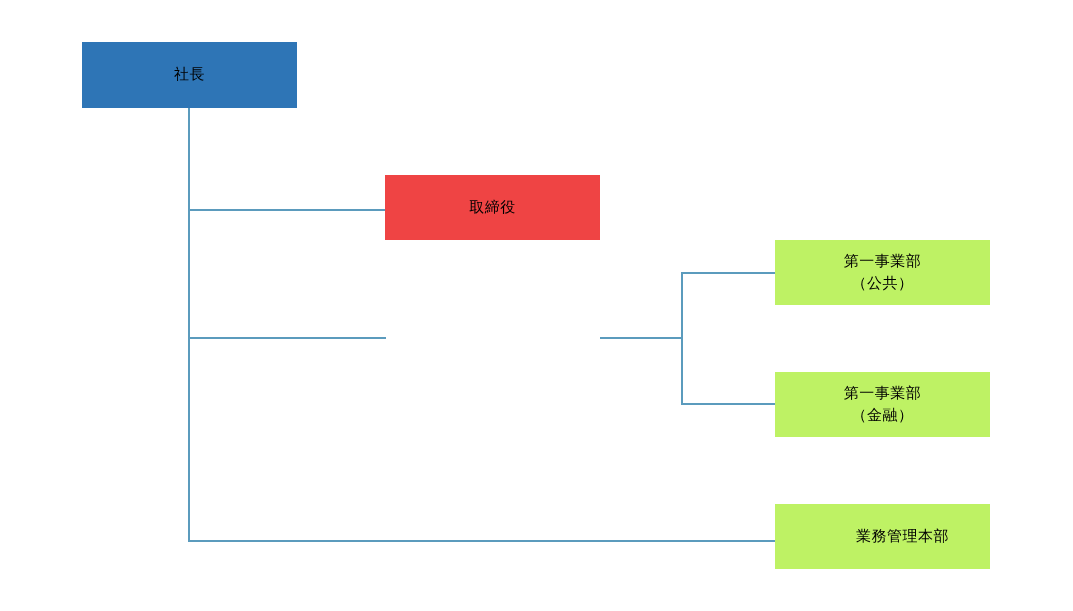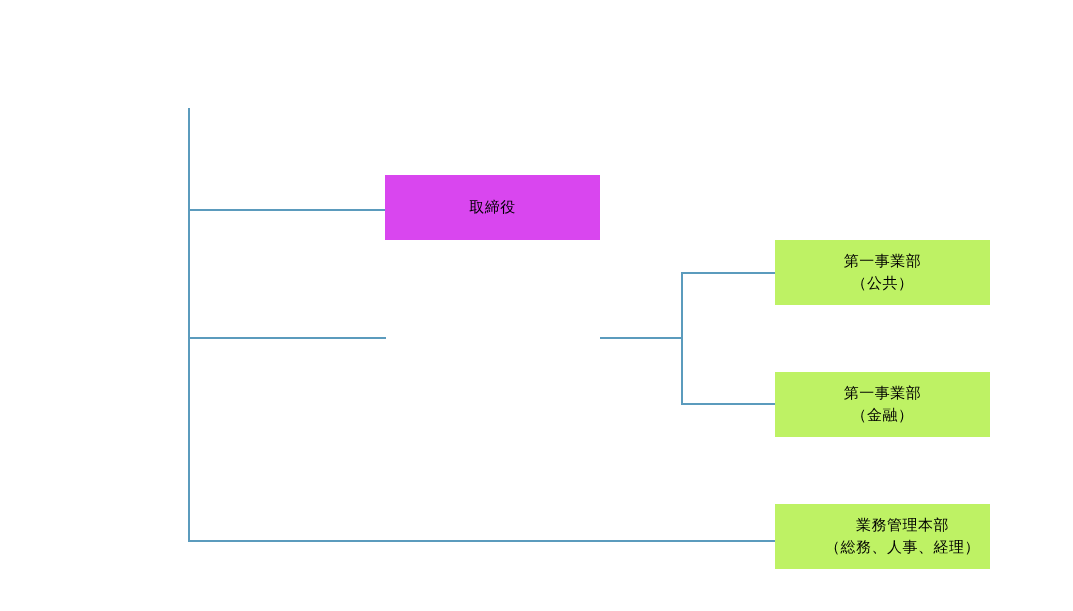--- a/index.html
+++ b/index.html
@@ -27,21 +27,21 @@
     font-size: 15px;
     line-height: 1.45;
     letter-spacing: 0.5px;
     white-space: nowrap;
   }
   .node .line2 {
     display: block;
   }
   
   .node.level-0 { background: #2E75B6; }
-  .node.level-1 { background: #d946ef; justify-content: center; }
+  .node.level-1 { background: #ef4444; justify-content: center; }
   .node.level-2 { background: #bef264; }
 
   
   .conn {
     position: absolute;
     background: #5B9BBD;
   }
   .conn.h { height: 2px; }
   .conn.v { width: 2px; }
 </style>
@@ -59,34 +59,36 @@
   <div class="conn h" style="left:188px; top:540px; width:588px;"></div>
 
   <div class="conn h" style="left:600px; top:337px; width:83px;"></div>
 
   <div class="conn v" style="left:681px; top:272px; height:133px;"></div>
 
   <div class="conn h" style="left:681px; top:272px; width:95px;"></div>
 
   <div class="conn h" style="left:681px; top:403px; width:95px;"></div>
 
+  <div class="node level-0" style="left:82px; top:42px; width:215px; height:66px;">
+    <span>社長</span>
+  </div>
 
   <div class="node level-1" style="left:385px; top:175px; width:215px; height:65px;">
     <span>取締役</span>
   </div>
 
 
   <div class="node level-2" style="left:775px; top:240px; width:215px; height:65px;">
     <span>第一事業部</span>
     <span class="line2">（公共）</span>
   </div>
 
   <div class="node level-2" style="left:775px; top:372px; width:215px; height:65px;">
     <span>第一事業部</span>
     <span class="line2">（金融）</span>
   </div>
 
   <div class="node level-2" style="left:775px; top:504px; width:215px; height:65px;padding-left:40px;">
     <span>業務管理本部</span>
-    <span class="line2">（総務、人事、経理）</span>
   </div>
 
 </div>
 
 </body></html>

